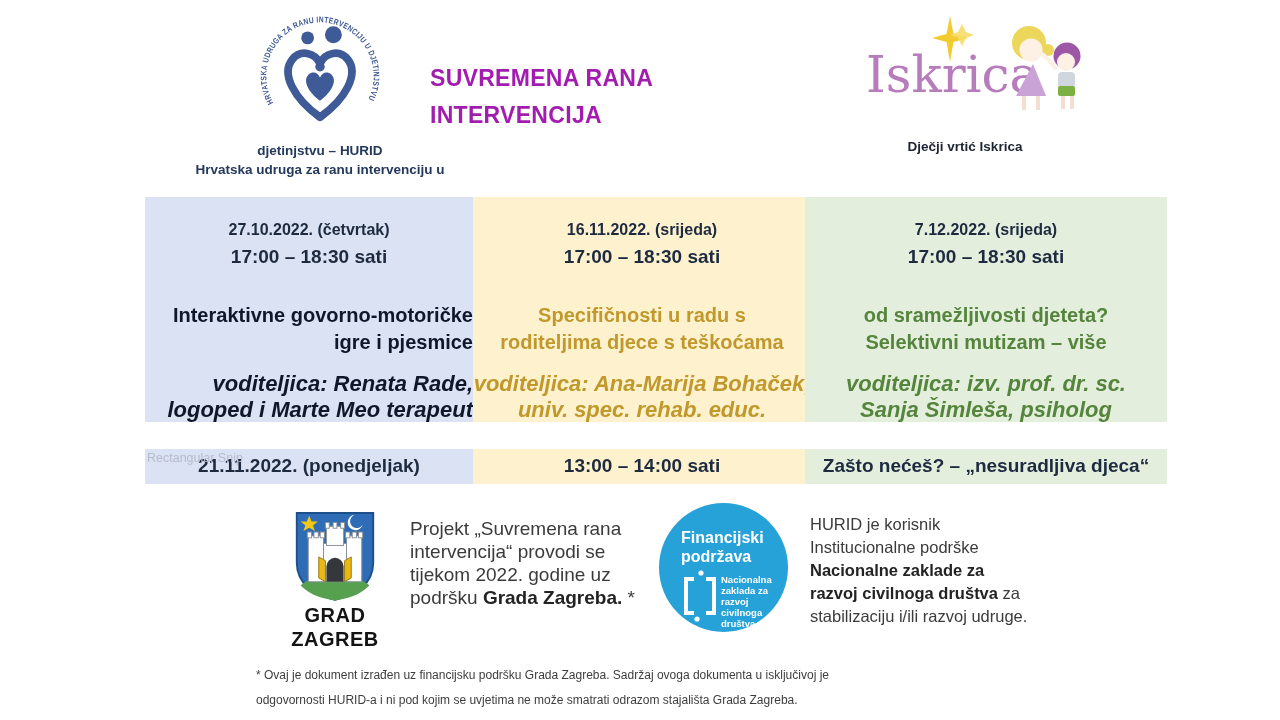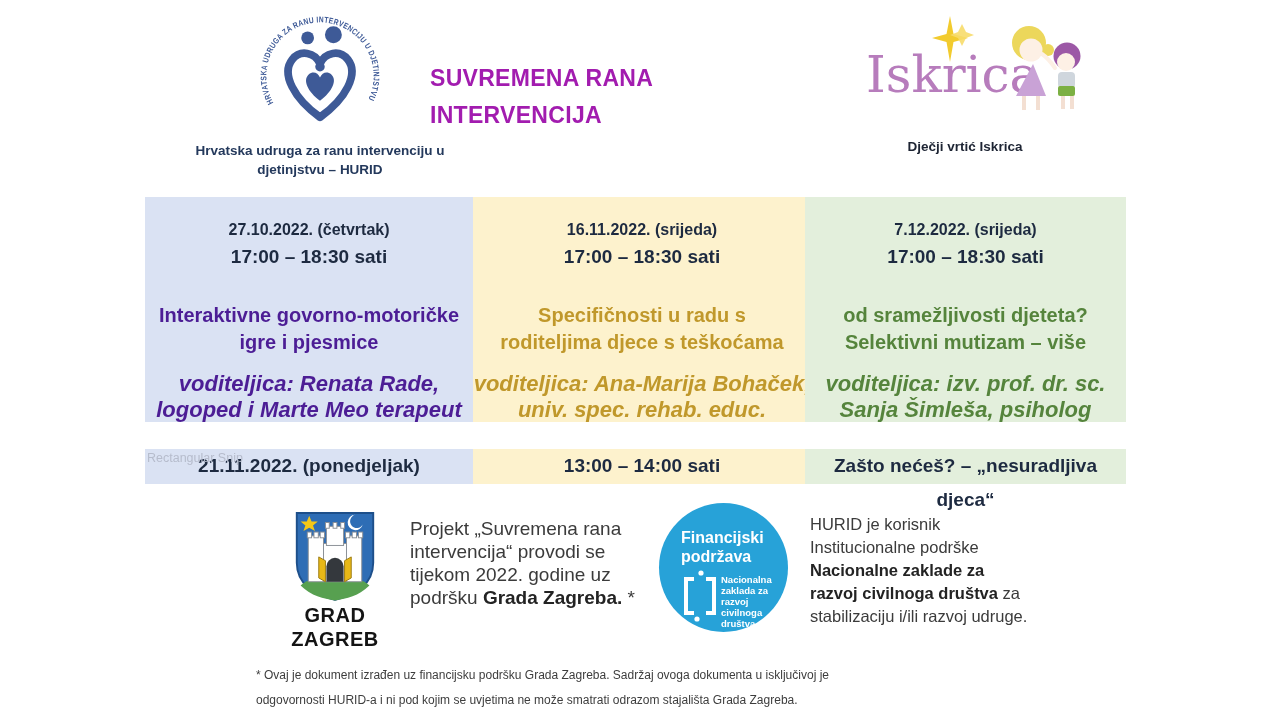--- a/index.html
+++ b/index.html
@@ -14,26 +14,26 @@
   .main-title { position:absolute; left:430px; top:60px; width:420px; text-align:left;
                 font-size:23px; font-weight:bold; color:#a21caf; line-height:37px; letter-spacing:0.3px; }
   .iskrica-logo { position:absolute; left:862px; top:10px; width:230px; height:110px; }
   .iskrica-caption { position:absolute; left:855px; top:139px; width:220px; text-align:center;
                      font-size:13.5px; font-weight:bold; color:#1d2433; }
 
   
   .session-cell { position:absolute; top:197px; height:225px; text-align:center; }
   .col1 { left:145px; width:328px; background:#dae2f3; }
   .col2 { left:473px; width:338px; background:#fdf2cd; }
-  .col3 { left:805px; width:321px; background:#e3efdc; }
+  .col3 { left:805px; width:362px; background:#e3efdc; }
   .session-date { margin-top:19px; font-size:16px; font-weight:bold; color:#1d2a40; line-height:27px; }
   .session-time { font-size:19px; font-weight:bold; color:#1d2a40; line-height:27px; }
   .session-topic { margin-top:32px; font-size:20px; font-weight:bold; line-height:27px; }
   .session-leader { margin-top:15px; font-size:22px; font-weight:bold; font-style:italic; line-height:26px; }
-  .col1 .session-topic, .col1 .session-leader { color:#4c1d95; }
+  .col1 .session-topic, .col1 .session-leader { color:#0f172a;text-align:right; }
   .col2 .session-topic, .col2 .session-leader { color:#c0982b; }
   .col3 .session-topic, .col3 .session-leader { color:#55843c; }
 
   .extra-cell { position:absolute; top:449px; height:35px; line-height:34px; text-align:center;
                 font-size:19px; font-weight:bold; color:#1d2a40; }
   .snip-artifact { position:absolute; left:147px; top:451px; font-size:12.5px; color:#b6bccc; font-weight:normal; }
 
   
   .zg-emblem { position:absolute; left:292px; top:507px; width:86px; height:96px; }
   .zg-name { position:absolute; left:270px; top:603px; width:130px; text-align:center;
@@ -61,22 +61,22 @@
     </text>
     <g>
       <circle cx="53" cy="29" r="6.2" fill="#3e5a97"></circle>
       <circle cx="78" cy="26" r="8.2" fill="#3e5a97"></circle>
       <path d="M65,106 C40,88 27,64 38,50 C46,40 60,43 65,54 C70,43 84,40 92,50 C103,64 90,88 65,106 Z" fill="none" stroke="#3e5a97" stroke-width="7.5" stroke-linejoin="round" stroke-linecap="round"></path>
       <circle cx="65" cy="57" r="4.6" fill="#3e5a97"></circle>
       <path d="M65,90 C53,81 48,70 54,64.5 C58,61 63,62.5 65,67.5 C67,62.5 72,61 76,64.5 C82,70 77,81 65,90 Z" fill="#3e5a97"></path>
     </g>
   </svg>
   <div class="hurid-caption">
+    <div>djetinjstvu – HURID</div>
     <div>Hrvatska udruga za ranu intervenciju u</div>
-    <div>djetinjstvu – HURID</div>
   </div>
 
   <div class="main-title">
     <div>SUVREMENA RANA</div>
     <div>INTERVENCIJA</div>
   </div>
 
   <svg class="iskrica-logo" viewBox="0 0 230 110">
     <g>
       <path d="M88,6 L91.5,24 L106,28 L91.5,32 L88,52 L84.5,32 L70,28 L84.5,24 Z" fill="#f2cb2e"></path>

